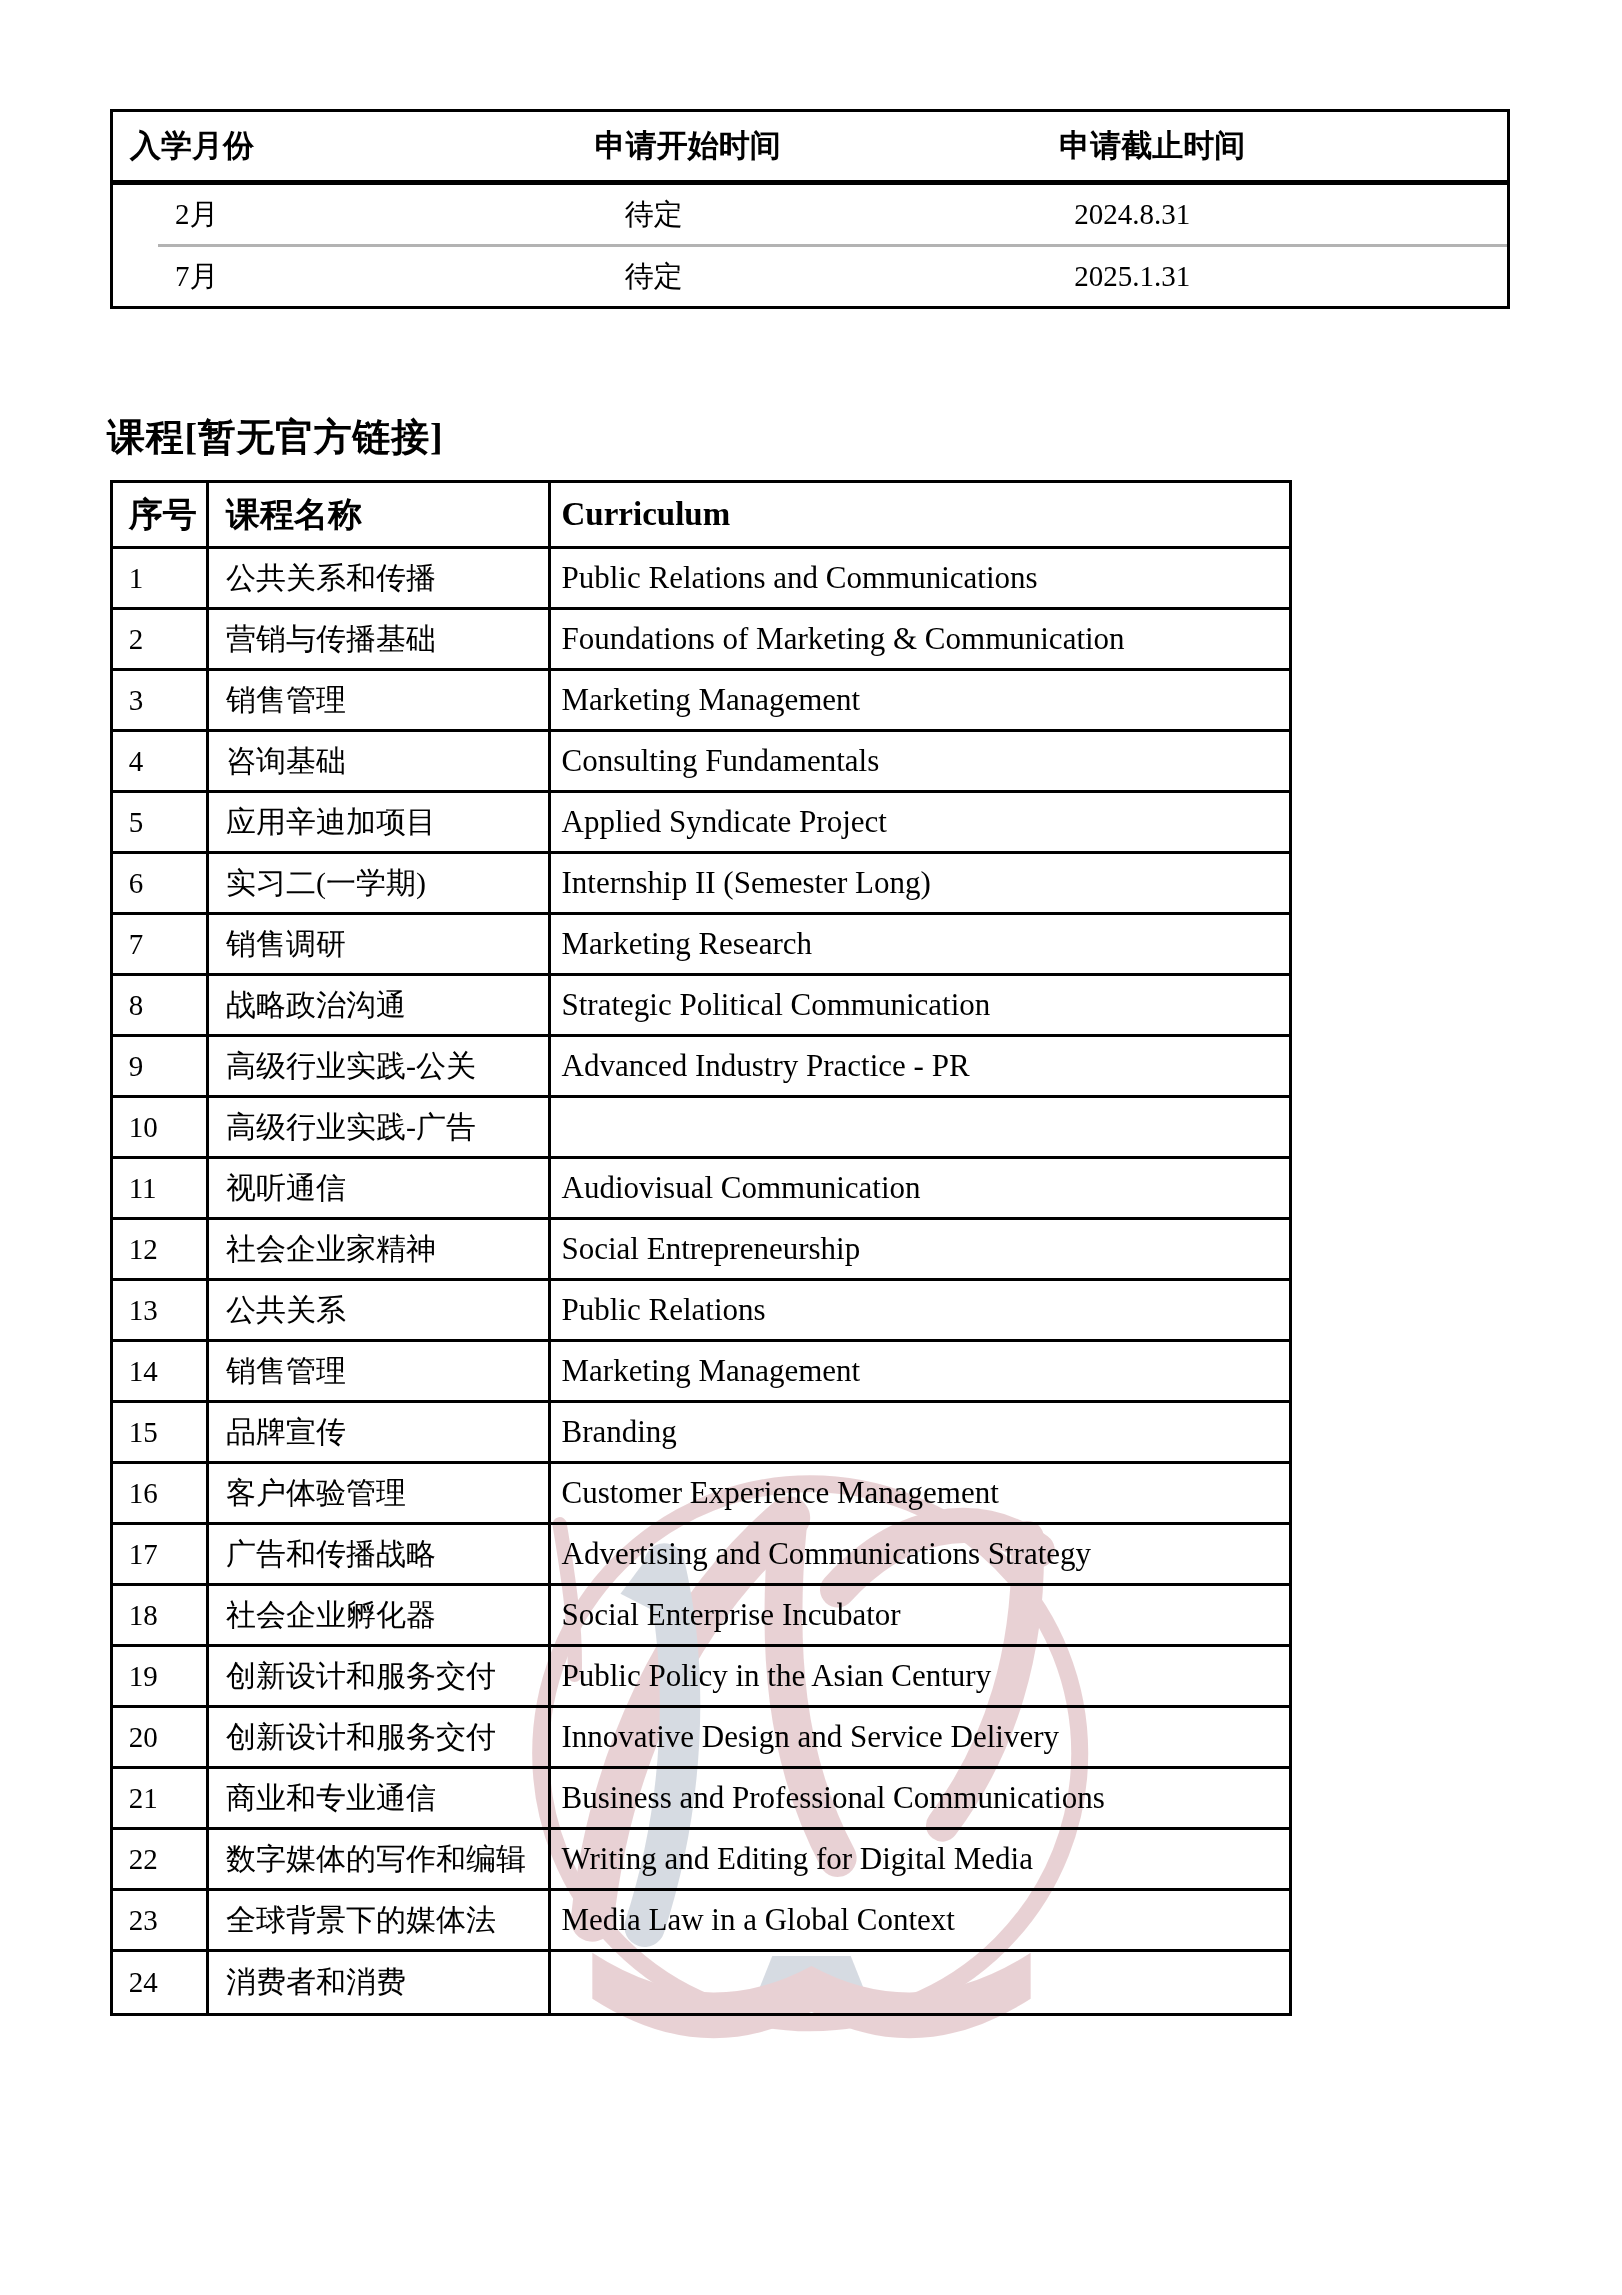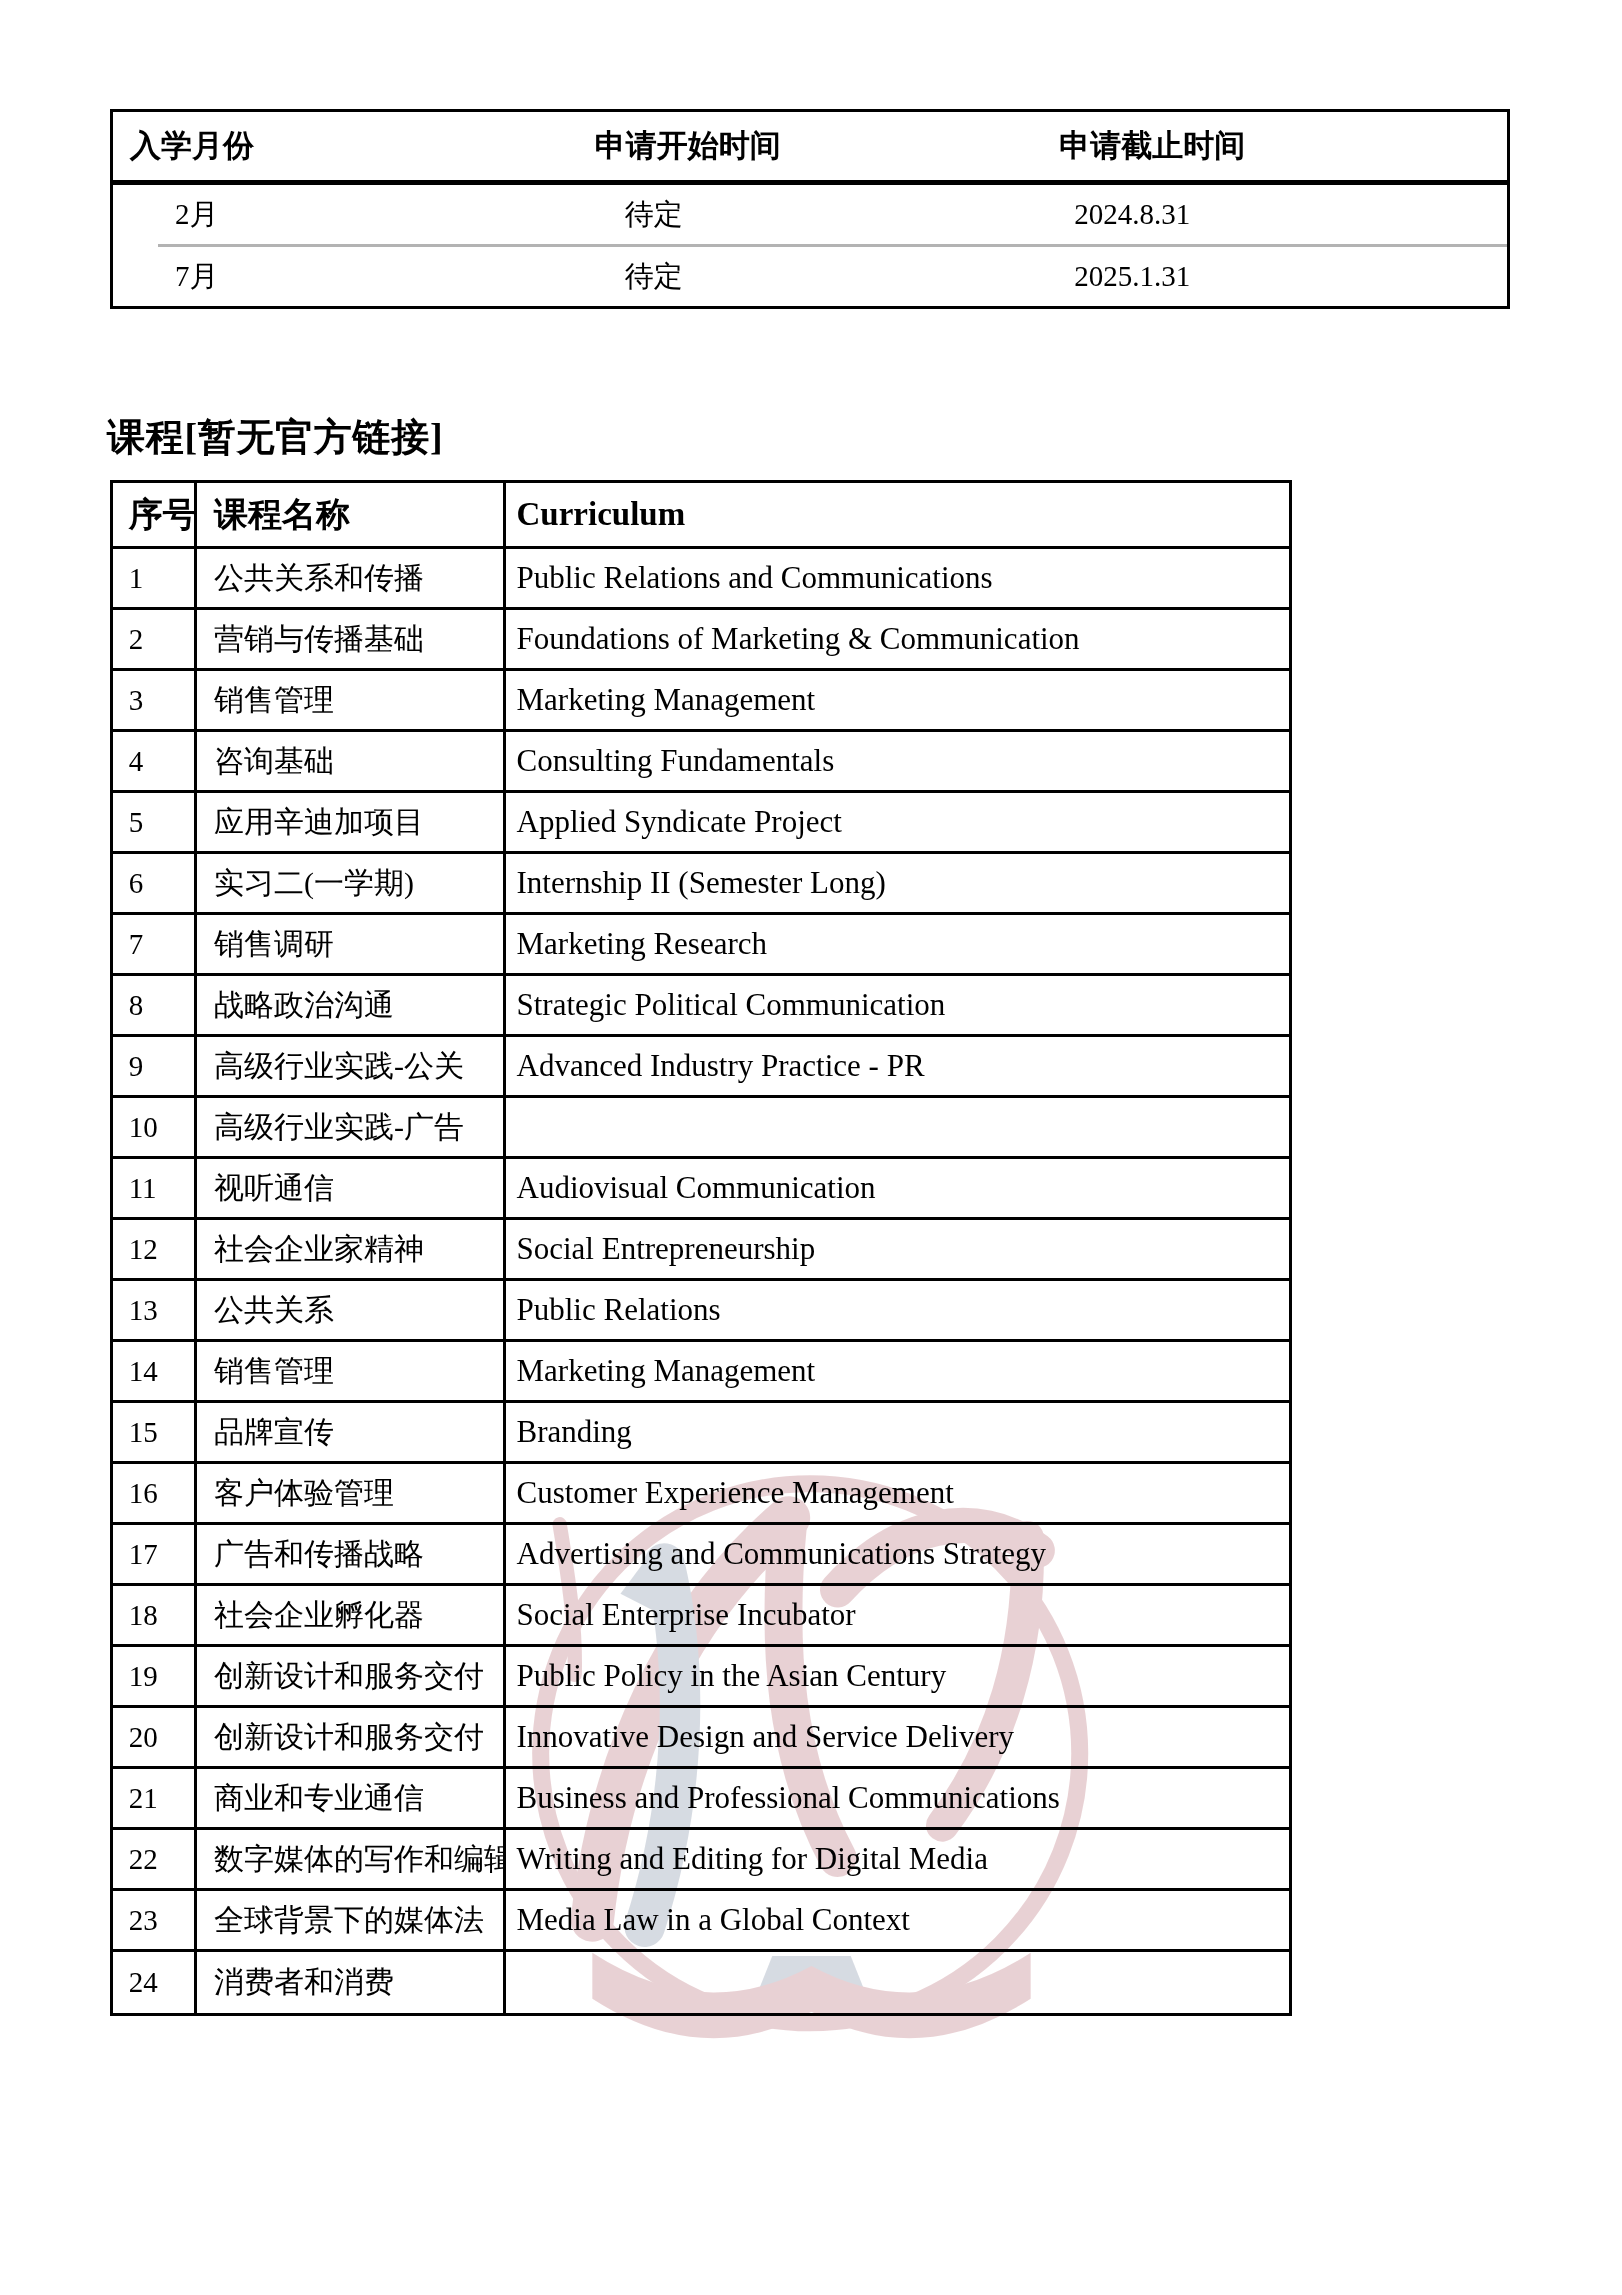--- a/index.html
+++ b/index.html
@@ -77,31 +77,31 @@
     border-bottom: 3.3px solid #000;
     align-items: stretch;
   }
   .ct-header {
     height: 66px;
     border-bottom: 3.9px solid #000;
     font-weight: bold;
   }
   .ct-body .ct-row:last-child { border-bottom: none; }
   .ct-c1 {
-    width: 84px;
+    width: 96px;
     border-right: 3.3px solid #000;
     padding-left: 15.7px;
     display: flex;
     align-items: center;
     font-size: 29px;
     white-space: nowrap;
     overflow: hidden;
   }
   .ct-c2 {
-    width: 309px;
+    width: 342px;
     border-right: 3.3px solid #000;
     padding-left: 17px;
     display: flex;
     align-items: center;
     font-size: 30px;
     white-space: nowrap;
     overflow: hidden;
   }
   .ct-c3 {
     flex: 1 1 0;

